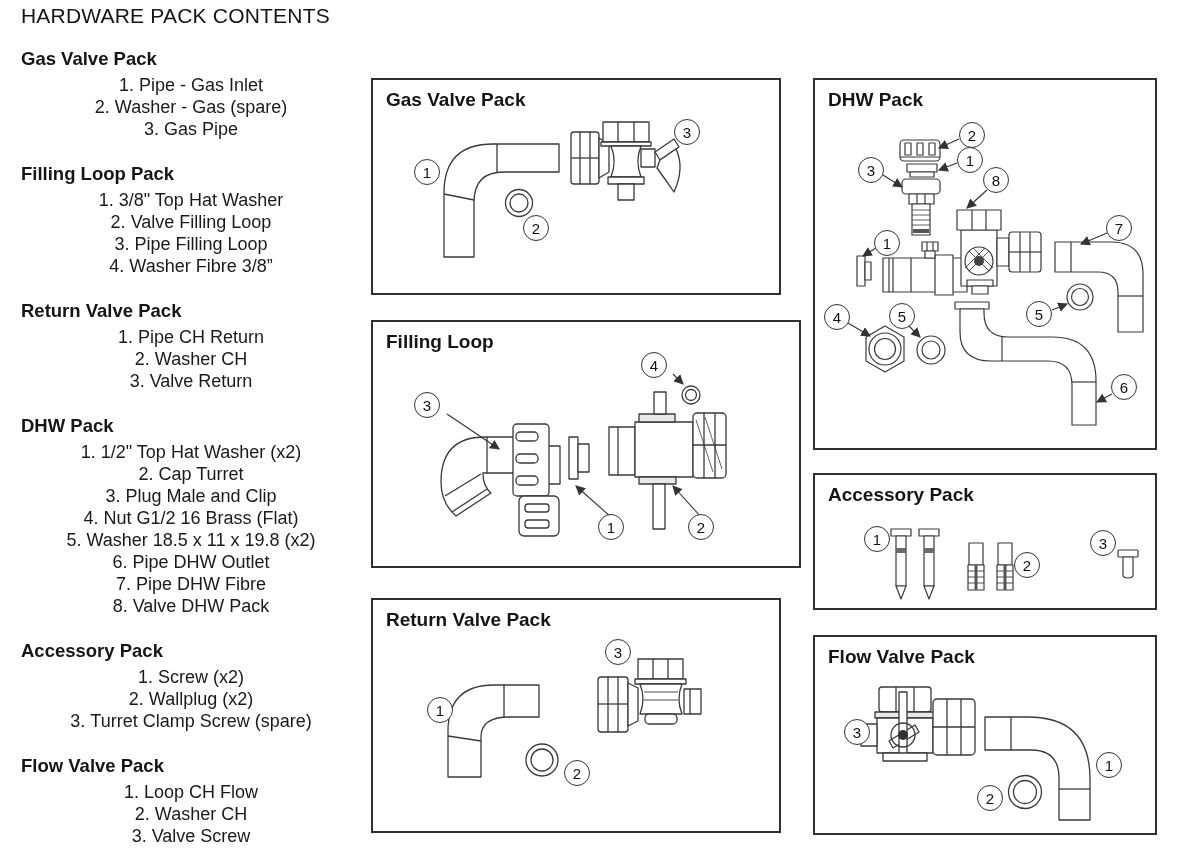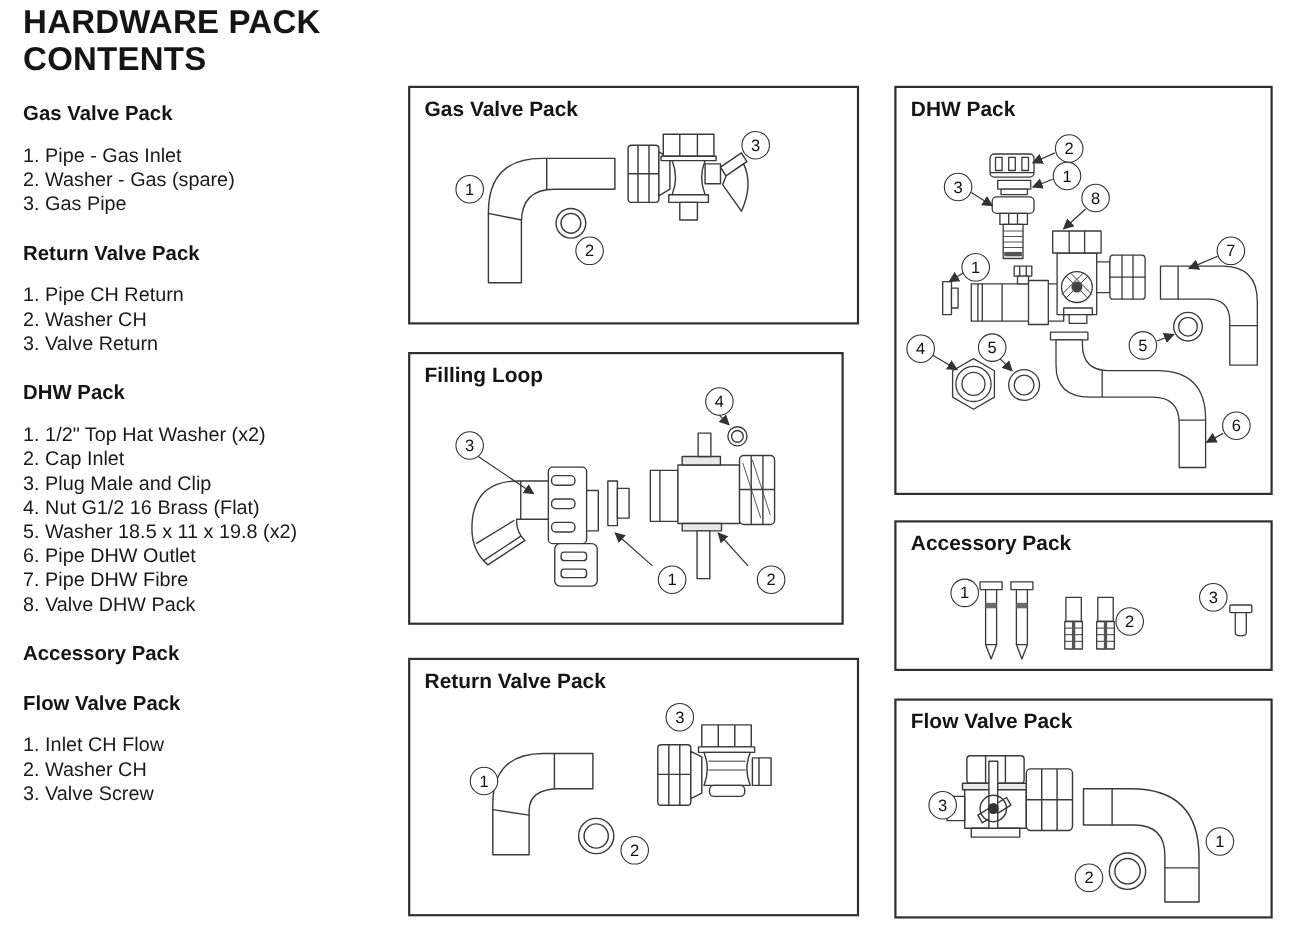--- a/index.html
+++ b/index.html
@@ -1,22 +1,22 @@
 <!DOCTYPE html>
 <html><head>
 <meta charset="utf-8">
 <style>
   html,body{margin:0;padding:0;background:#fff;}
   body{width:1181px;height:853px;position:relative;overflow:hidden;
        font-family:"Liberation Sans", sans-serif;color:#111;}
   .text-col{position:absolute;left:21px;top:4px;width:340px;}
-  .text-col h1{font-size:30px;font-weight:bold;margin:0 0 20px 0;color:#151515;letter-spacing:0.2px;}
+  .text-col h1{font-size:21px;font-weight:normal;margin:0 0 20px 0;color:#151515;letter-spacing:0.2px;}
   .pack{margin:0 0 23px 0;}
   .pack h2{font-size:18.5px;font-weight:bold;margin:0;line-height:22px;color:#151515;}
-  .pack ol{margin:16px 0 0 0;padding:0;list-style:decimal inside;}
+  .pack ol{margin:4px 0 0 0;padding:0;list-style:decimal inside;text-align:center;}
   .pack li{font-size:18px;line-height:22px;color:#1a1a1a;}
   .panel{position:absolute;border:2px solid #2f2f2f;background:#fff;box-sizing:border-box;}
   .panel-title{position:absolute;left:13px;top:9px;font-size:19px;font-weight:bold;color:#151515;}
   .art{position:absolute;left:0;top:0;width:100%;height:100%;display:block;}
   .callout{position:absolute;width:26px;height:26px;border:1.6px solid #333;border-radius:50%;
            background:#fff;box-sizing:border-box;display:flex;align-items:center;justify-content:center;
            font-size:15px;color:#111;z-index:3;}
   .panel svg{z-index:1;}
 </style>
 </head>
@@ -27,52 +27,66 @@
 
   <section class="pack">
     <h2>Gas Valve Pack</h2>
     <ol>
       <li>Pipe - Gas Inlet</li>
       <li>Washer - Gas (spare)</li>
       <li>Gas Pipe</li>
     </ol>
   </section>
 
+  <section class="pack">
+    <h2>Filling Loop Pack</h2>
+    <ol>
+      <li>3/8" Top Hat Washer</li>
+      <li>Valve Filling Loop</li>
+      <li>Pipe Filling Loop</li>
+      <li>Washer Fibre 3/8”</li>
+    </ol>
+  </section>
 
   <section class="pack">
     <h2>Return Valve Pack</h2>
     <ol>
       <li>Pipe CH Return</li>
       <li>Washer CH</li>
       <li>Valve Return</li>
     </ol>
   </section>
 
   <section class="pack">
     <h2>DHW Pack</h2>
     <ol>
       <li>1/2" Top Hat Washer (x2)</li>
-      <li>Cap Inlet</li>
+      <li>Cap Turret</li>
       <li>Plug Male and Clip</li>
       <li>Nut G1/2 16 Brass (Flat)</li>
       <li>Washer 18.5 x 11 x 19.8 (x2)</li>
       <li>Pipe DHW Outlet</li>
       <li>Pipe DHW Fibre</li>
       <li>Valve DHW Pack</li>
     </ol>
   </section>
 
   <section class="pack">
     <h2>Accessory Pack</h2>
+    <ol>
+      <li>Screw (x2)</li>
+      <li>Wallplug (x2)</li>
+      <li>Turret Clamp Screw (spare)</li>
+    </ol>
   </section>
 
   <section class="pack">
     <h2>Flow Valve Pack</h2>
     <ol>
-      <li>Inlet CH Flow</li>
+      <li>Loop CH Flow</li>
       <li>Washer CH</li>
       <li>Valve Screw</li>
     </ol>
   </section>
 </div>
 
 <div class="panel" style="left:371px;top:78px;width:410px;height:217px">
   <svg class="art" viewBox="0 0 406 213">
     <g stroke="#3a3a3a" stroke-width="1.3" fill="none" stroke-linejoin="round">
       <g>
@@ -108,21 +122,21 @@
       <span>1</span>
     </div>
   <div class="callout" style="left:150px;top:135px">
       <span>2</span>
     </div>
   <div class="callout" style="left:301px;top:39px">
       <span>3</span>
     </div>
 </div>
 
-<div class="panel" style="left:371px;top:320px;width:396px;height:248px">
+<div class="panel" style="left:371px;top:320px;width:430px;height:248px">
   <svg class="art" viewBox="0 0 406 244">
     <defs>
       <marker id="arrA" markerWidth="9" markerHeight="9" refX="8" refY="4.5" orient="auto">
         <path d="M0,0 L9,4.5 L0,9 Z" fill="#333"></path>
       </marker>
     </defs>
     <g stroke="#3a3a3a" stroke-width="1.3" fill="none" stroke-linejoin="round">
       <g>
         <path d="M150,115 L102,115 Q58,115 58,160 Q58,181 73,194 L108,171 Q100,164 100,152 L100,151 L150,151 Z" fill="#fff"></path>
         <line x1="69" y1="190" x2="104" y2="167"></line>

